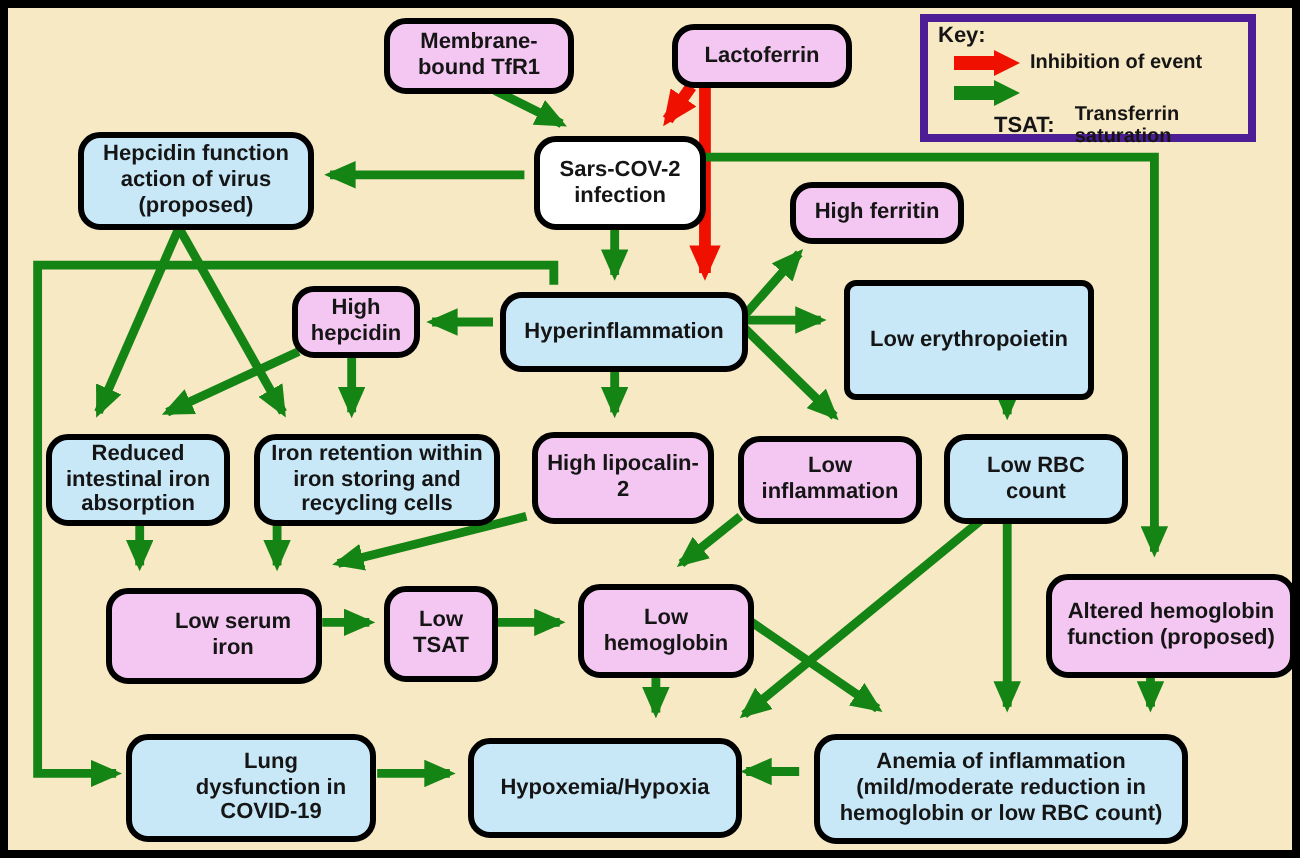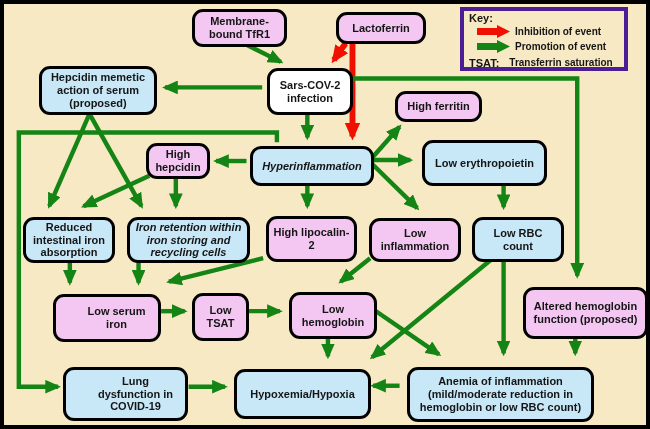--- a/index.html
+++ b/index.html
@@ -23,21 +23,21 @@
   .fill-white { background: var(--white, #FFFFFF); }
   .keybox {
     position:absolute; left:456px; top:3px; width:168px; height:64px; z-index:2;
     border:4px solid #4c1d95; box-sizing:border-box;
     padding:1px 5px 0 5px; font-weight:bold; color:#151515;
   }
   .keybox .key-title { font-size:11px; }
   .key-row { display:flex; align-items:center; height:15px; }
   .key-row .ic { margin-left:7px; margin-right:5px; flex:0 0 auto; }
   .key-row .lbl { font-size:10px; }
-  .key-row.tsat { margin-top:1px; }
+  .key-row.tsat { margin-top:1px;margin-left:28px; }
   .key-row.tsat .abbr { font-size:11px; margin-right:10px; }
 </style>
 </head>
 <body>
 
 <div id="stage">
   <svg id="arrows" viewBox="0 0 650 429">
     <defs>
       <marker id="ah-g" markerUnits="userSpaceOnUse" markerWidth="16" markerHeight="14" refX="13" refY="7" orient="auto">
         <polygon points="0,0 16,7 0,14" style="fill:var(--green,#148414)"></polygon>
@@ -76,28 +76,28 @@
         <path d="M496,259 L373,360" fill="none" stroke="#148414" stroke-width="4.5" marker-end="url(#ah-g)"></path>
         <path d="M580,336 L580,356" fill="none" stroke="#148414" stroke-width="4.5" marker-end="url(#ah-g)"></path>
         <path d="M401,389 L374,389" fill="none" stroke="#148414" stroke-width="4.5" marker-end="url(#ah-g)"></path>
         <path d="M186,390 L223,390" fill="none" stroke="#148414" stroke-width="4.5" marker-end="url(#ah-g)"></path>
       </g>
   </svg>
 
   <div id="nodes">
       <div class="node fill-pink" style="left: 188px; top: 5px; width: 95px; height: 38px;">Membrane-bound TfR1</div>
       <div class="node fill-pink" style="left: 332px; top: 8px; width: 90px; height: 32px;">Lactoferrin</div>
-      <div class="node fill-blue" style="left: 35px; top: 62px; width: 118px; height: 49px;">Hepcidin memetic action of serum (proposed)</div>
+      <div class="node fill-blue" style="left: 35px; top: 62px; width: 118px; height: 49px;">Hepcidin function action of virus (proposed)</div>
       <div class="node fill-white" style="left: 263px; top: 64px; width: 86px; height: 47px;">Sars-COV-2 infection</div>
       <div class="node fill-pink" style="left: 391px; top: 87px; width: 87px; height: 31px;">High ferritin</div>
       <div class="node fill-pink" style="left: 142px; top: 139px; width: 64px; height: 36px;">High hepcidin</div>
-      <div class="node fill-blue" style="left: 246px; top: 142px; width: 124px; height: 40px; font-style: italic;">Hyperinflammation</div>
-      <div class="node fill-blue" style="left: 418px; top: 136px; width: 125px; height: 46px;">Low erythropoietin</div>
+      <div class="node fill-blue" style="left: 246px; top: 142px; width: 124px; height: 40px;">Hyperinflammation</div>
+      <div class="node fill-blue" style="left: 418px; top: 136px; width: 125px; height: 60px; border-radius: 6px;">Low erythropoietin</div>
       <div class="node fill-blue" style="left: 19px; top: 213px; width: 92px; height: 46px;">Reduced intestinal iron absorption</div>
-      <div class="node fill-blue" style="left: 123px; top: 213px; width: 123px; height: 46px; font-style: italic;">Iron retention within iron storing and recycling cells</div>
+      <div class="node fill-blue" style="left: 123px; top: 213px; width: 123px; height: 46px;">Iron retention within iron storing and recycling cells</div>
       <div class="node fill-pink" style="left: 262px; top: 212px; width: 91px; height: 46px;">High lipocalin-2</div>
       <div class="node fill-pink" style="left: 365px; top: 214px; width: 92px; height: 44px;">Low inflammation</div>
       <div class="node fill-blue" style="left: 468px; top: 213px; width: 92px; height: 45px;">Low RBC count</div>
       <div class="node fill-pink" style="left: 519px; top: 283px; width: 125px; height: 52px;">Altered hemoglobin function (proposed)</div>
       <div class="node fill-pink" style="left: 49px; top: 290px; width: 108px; height: 48px; padding-left: 23px;">Low serum iron</div>
       <div class="node fill-pink" style="left: 188px; top: 289px; width: 57px; height: 48px;">Low TSAT</div>
       <div class="node fill-pink" style="left: 285px; top: 288px; width: 88px; height: 47px;">Low hemoglobin</div>
       <div class="node fill-blue" style="left: 59px; top: 363px; width: 125px; height: 54px; padding-left: 24px;">Lung dysfunction in COVID-19</div>
       <div class="node fill-blue" style="left: 230px; top: 365px; width: 137px; height: 50px;">Hypoxemia/Hypoxia</div>
       <div class="node fill-blue" style="left: 403px; top: 363px; width: 187px; height: 55px;">Anemia of inflammation (mild/moderate reduction in hemoglobin or low RBC count)</div>
@@ -110,20 +110,19 @@
         <line x1="1" y1="6.5" x2="22" y2="6.5" style="stroke:var(--red,#F01000)" stroke-width="7"></line>
         <polygon points="21,0 34,6.5 21,13" style="fill:var(--red,#F01000)"></polygon>
       </svg>
       <span class="lbl">Inhibition of event</span>
     </div>
     <div class="key-row">
       <svg class="ic" width="34" height="13">
         <line x1="1" y1="6.5" x2="22" y2="6.5" style="stroke:var(--green,#148414)" stroke-width="7"></line>
         <polygon points="21,0 34,6.5 21,13" style="fill:var(--green,#148414)"></polygon>
       </svg>
-      <span class="lbl">Promotion of event</span>
     </div>
     <div class="key-row tsat">
       <span class="abbr">TSAT:</span>
       <span class="lbl">Transferrin saturation</span>
     </div>
   </div>
 </div>
 
 </body></html>

